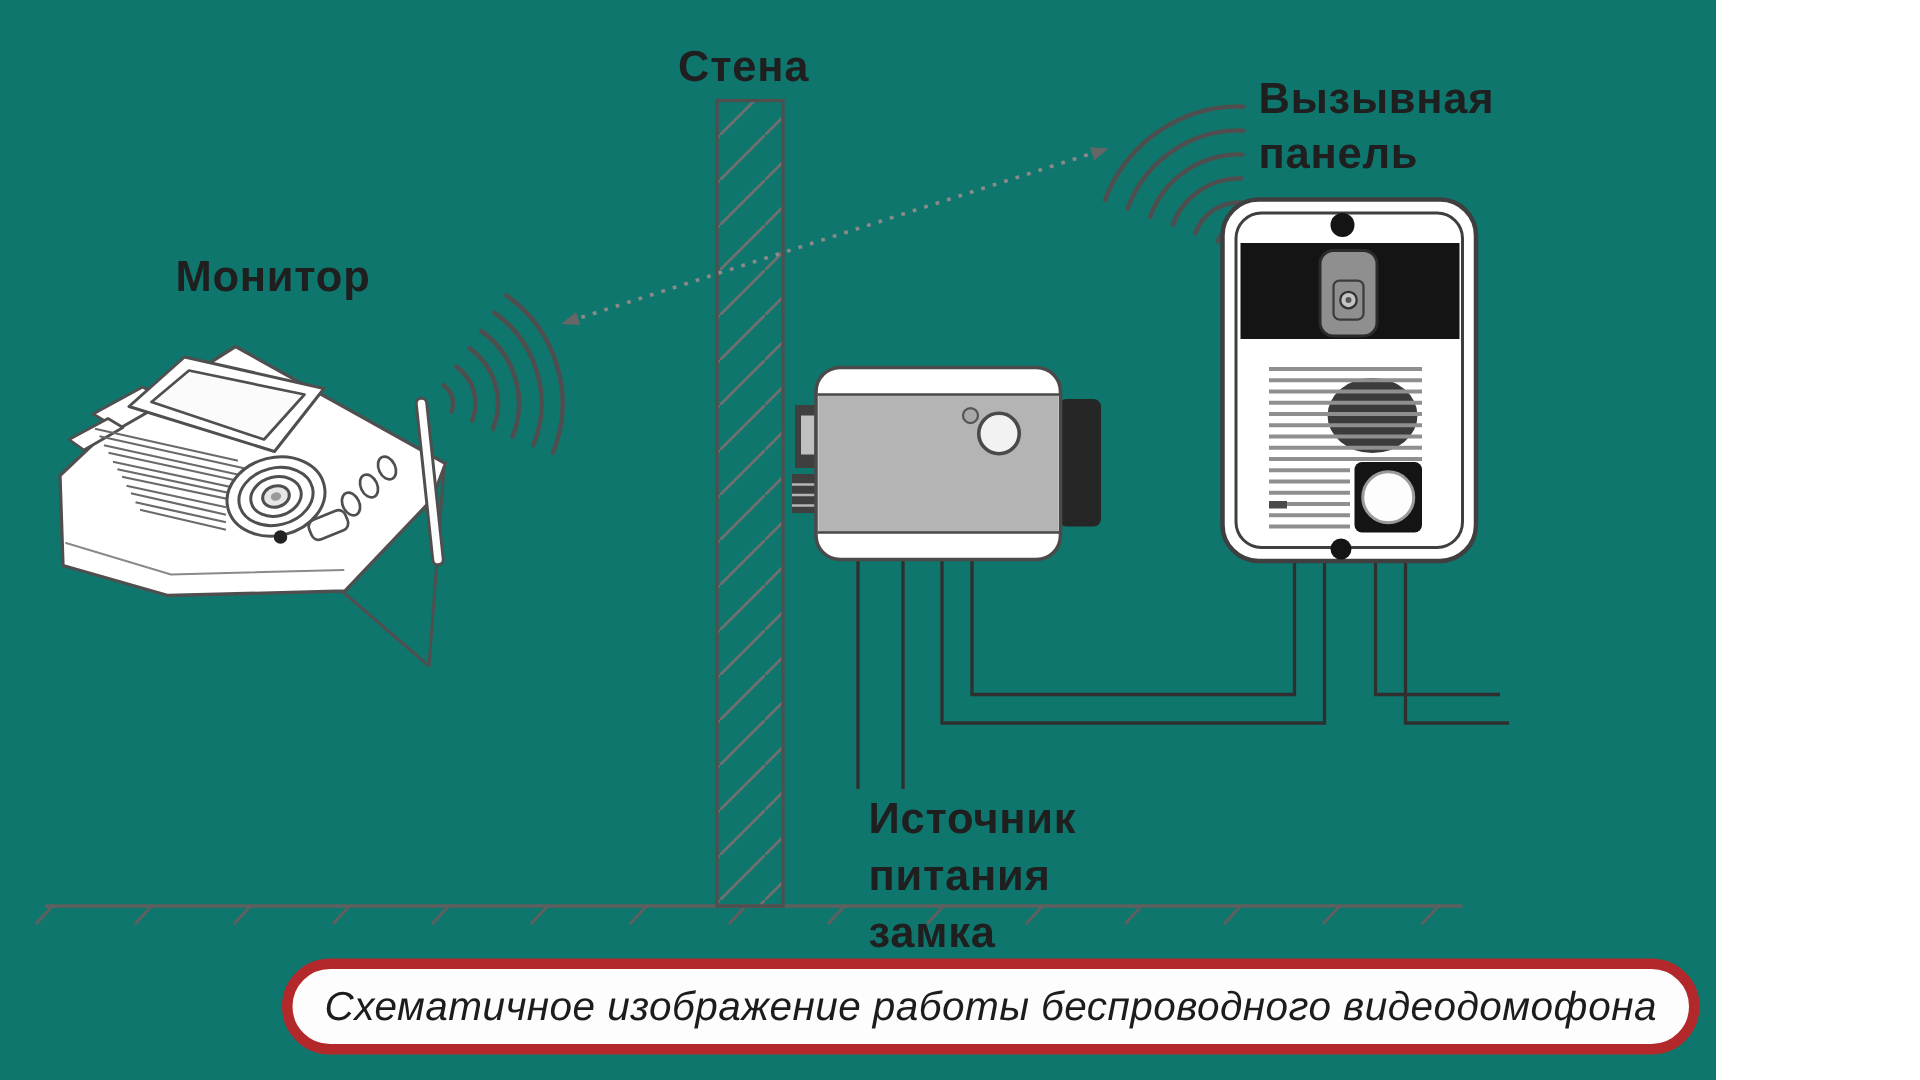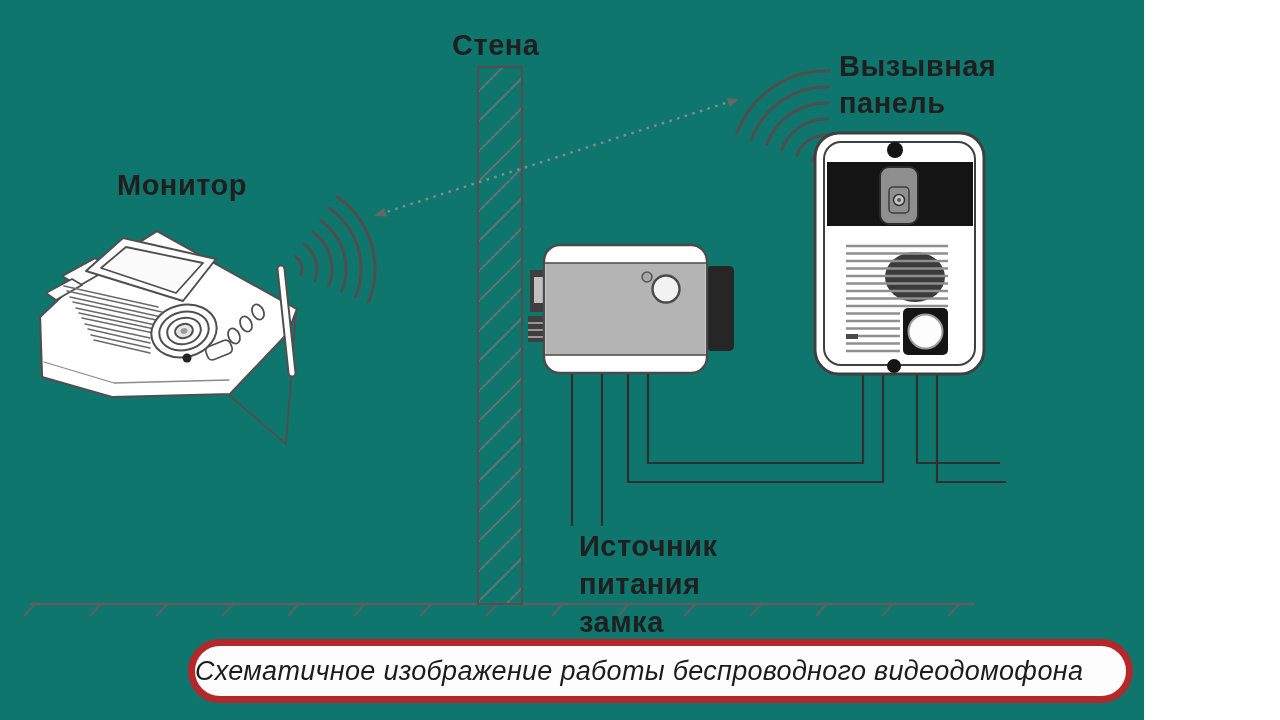--- a/index.html
+++ b/index.html
@@ -26,21 +26,21 @@
   .lbl-lockpower {left:543px; top:527px; width:160px; line-height:38px;margin-left:36px;}
   .lbl-panelpower{left:1011px;top:437px; width:255px;}
   .caption-box{
     position:absolute;
     left:188px; top:639px;
     width:945px; height:64px;
     box-sizing:border-box;
     border:7px solid #b3282a;
     border-radius:34px;
     background:#fefdfd;
-    display:flex;align-items:center;justify-content:flex-start;
+    display:flex;align-items:center;justify-content:center;
     font-style:italic;
     font-size:27px;
     color:#1c1c1c;
     letter-spacing:0.3px;
   }
 </style>
 </head>
 <body>
 
 <div class="stage">

